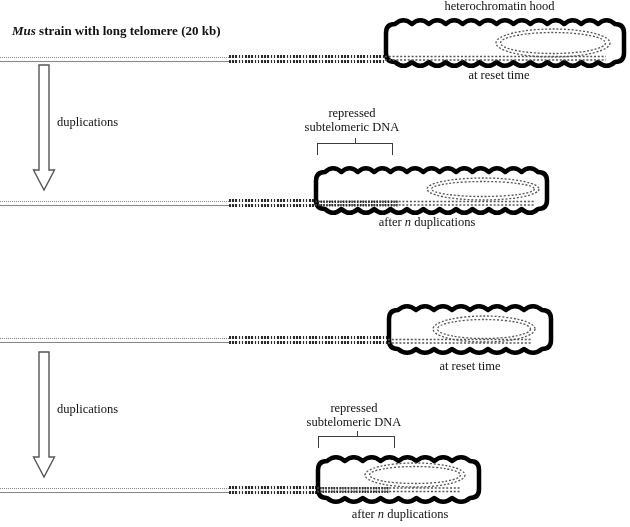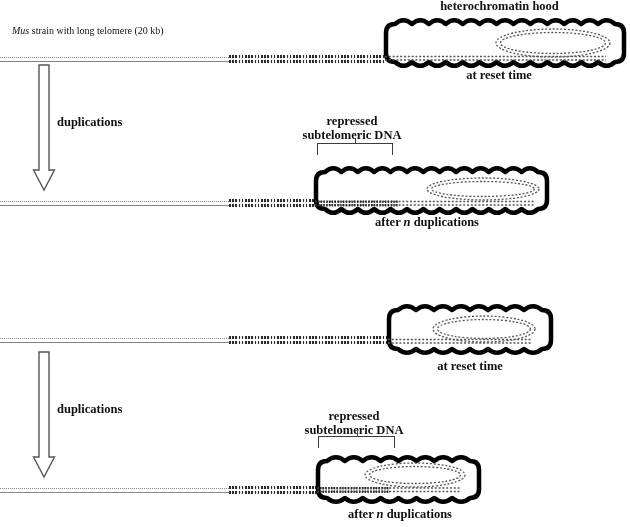--- a/index.html
+++ b/index.html
@@ -1,23 +1,23 @@
 <!DOCTYPE html>
 <html><head>
 <meta charset="utf-8">
 <style>
   html,body{margin:0;padding:0;background:#ffffff;}
   #canvas{
     position:relative;width:630px;height:527px;background:#ffffff;overflow:hidden;
     font-family:"Liberation Serif","DejaVu Serif",serif;color:#111111;
   }
-  .lbl{position:absolute;font-weight:bold;font-size:12.5px;line-height:13.5px;text-align:center;white-space:nowrap;}
-  .title{position:absolute;font-weight:normal;font-size:10px;line-height:15px;white-space:nowrap;}
+  .lbl{position:absolute;font-weight:normal;font-size:12.5px;line-height:13.5px;text-align:center;white-space:nowrap;}
+  .title{position:absolute;font-weight:bold;font-size:13px;line-height:15px;white-space:nowrap;}
   .title .sp{font-style:italic;}
-  .two-line{white-space:normal;margin-top:8px;}
+  .two-line{white-space:normal;}
   .ital{font-style:italic;}
   .dna-thin{position:absolute;height:3px;border-top:1px dotted #8a8a8a;border-bottom:1px solid #858585;}
   .dna-hatch{position:absolute;}
   .hatch-row{height:3px;background:repeating-linear-gradient(90deg,#2b2b2b 0 1.6px,#f0f0f0 1.6px 3.2px);}
   .hatch-row + .hatch-row{margin-top:1.5px;}
   .hood{position:absolute;}
   .arrow{position:absolute;}
   .bracket{position:absolute;height:18px;}
   .bracket .bar{position:absolute;top:5px;left:0;right:0;height:0;border-top:1.3px solid #3d3d3d;}
   .bracket .end-l{position:absolute;left:0;top:5px;height:12px;width:0;border-left:1.3px solid #3d3d3d;}

